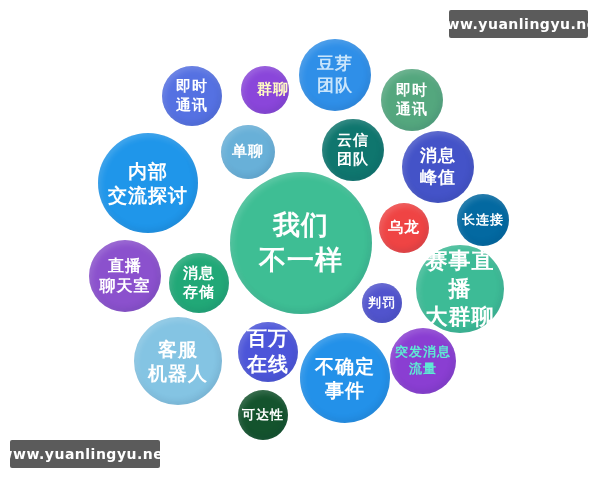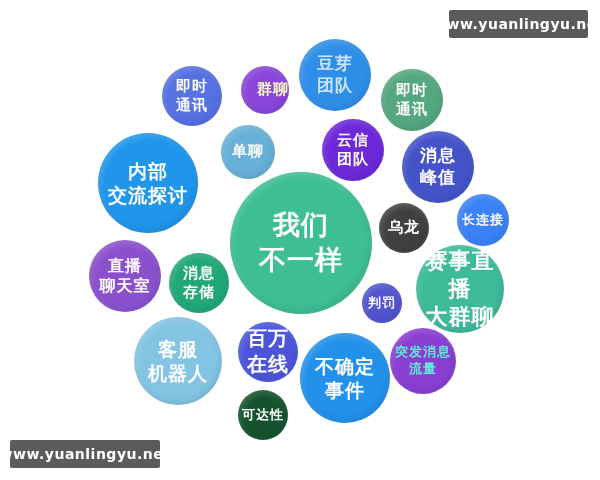--- a/index.html
+++ b/index.html
@@ -66,21 +66,21 @@
         <div class="bubble-label">
           <div>即时</div>
           <div>通讯</div>
         </div>
       </div>
       <div class="bubble" style="left: 221px; top: 125px; width: 54px; height: 54px; background: rgb(104, 176, 216); color: rgb(255, 255, 255); font-size: 15px;">
         <div class="bubble-label">
           <div>单聊</div>
         </div>
       </div>
-      <div class="bubble" style="left: 322px; top: 119px; width: 62px; height: 62px; background: #6d28d9; color: rgb(255, 255, 255); font-size: 15px;">
+      <div class="bubble" style="left: 322px; top: 119px; width: 62px; height: 62px; background: #0f766e; color: rgb(255, 255, 255); font-size: 15px;">
         <div class="bubble-label">
           <div>云信</div>
           <div>团队</div>
         </div>
       </div>
       <div class="bubble" style="left: 381px; top: 69px; width: 62px; height: 62px; background: rgb(84, 167, 126); color: rgb(255, 255, 255); font-size: 15px;">
         <div class="bubble-label">
           <div>即时</div>
           <div>通讯</div>
         </div>
@@ -90,26 +90,26 @@
           <div>消息</div>
           <div>峰值</div>
         </div>
       </div>
       <div class="bubble" style="left: 98px; top: 133px; width: 100px; height: 100px; background: rgb(31, 150, 234); color: rgb(255, 255, 255); font-size: 19px;">
         <div class="bubble-label">
           <div>内部</div>
           <div>交流探讨</div>
         </div>
       </div>
-      <div class="bubble" style="left: 379px; top: 203px; width: 50px; height: 50px; background: #404040; color: rgb(255, 255, 255); font-size: 15px;">
+      <div class="bubble" style="left: 379px; top: 203px; width: 50px; height: 50px; background: #ef4444; color: rgb(255, 255, 255); font-size: 15px;">
         <div class="bubble-label">
           <div>乌龙</div>
         </div>
       </div>
-      <div class="bubble" style="left: 457px; top: 194px; width: 52px; height: 52px; background: #3b82f6; color: rgb(255, 255, 255); font-size: 13px;">
+      <div class="bubble" style="left: 457px; top: 194px; width: 52px; height: 52px; background: #0369a1; color: rgb(255, 255, 255); font-size: 13px;">
         <div class="bubble-label">
           <div>长连接</div>
         </div>
       </div>
       <div class="bubble" style="left: 89px; top: 240px; width: 72px; height: 72px; background: rgb(139, 81, 205); color: rgb(255, 255, 255); font-size: 16px;">
         <div class="bubble-label">
           <div>直播</div>
           <div>聊天室</div>
         </div>
       </div>

